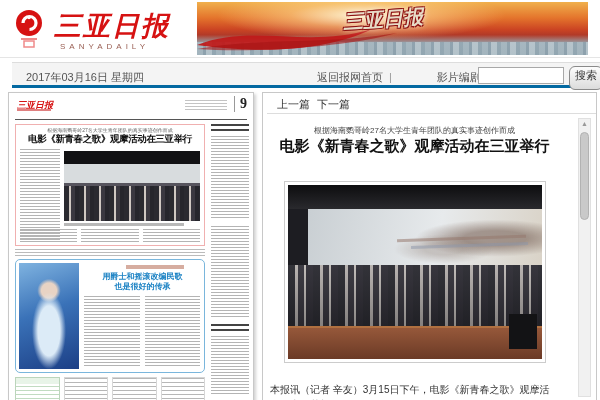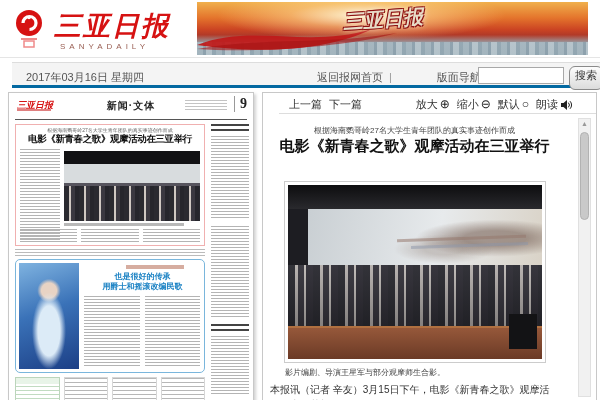--- a/index.html
+++ b/index.html
@@ -102,21 +102,21 @@
       linear-gradient(#dff0df 0 6px, rgba(0,0,0,0) 6px),
       repeating-linear-gradient(#a8cca8 0 1px,transparent 1px 4px); }
 
   .t-rightcol { position:absolute; left:202px; top:31px; width:38px; height:272px; }
   .t-rc-head { height:9px; background:repeating-linear-gradient(#444 0 2px,transparent 2px 5px); margin-bottom:3px; }
   .t-rc-lines { background:repeating-linear-gradient(#777 0 1px,transparent 1px 3px); opacity:.55; margin-bottom:6px; }
 
   
   .reader { position:absolute; left:262px; top:92px; width:335px; height:309px; background:#fff;
             border:1px solid #c8c8c8; }
-  .r-toolbar { position:absolute; left:16px; top:0; right:0; height:21px; border-bottom:1px solid #ddd; }
+  .r-toolbar { position:absolute; left:4px; top:0; right:0; height:21px; border-bottom:1px solid #ddd; }
   .r-btn { position:absolute; top:4px; font-size:11px; color:#333; cursor:pointer; }
   .r-prev { left:10px; } .r-next { left:50px; }
   .r-tools { position:absolute; right:24px; top:4px; display:flex; gap:7px; font-size:11px; color:#333; }
   .r-tool { display:flex; align-items:center; gap:2px; cursor:pointer; }
   .r-tool .glyph { font-size:12px; color:#222; line-height:11px; }
 
   .r-scroll { position:absolute; right:5px; top:25px; bottom:3px; width:13px; background:#f1f1f1;
               border:1px solid #e0e0e0; }
   .r-scroll-up { position:absolute; left:0; right:0; top:1px; text-align:center; font-size:7px; color:#999; cursor:pointer; }
   .r-thumb { position:absolute; left:1px; right:1px; top:13px; height:88px; background:#c9c9c9;
@@ -177,30 +177,29 @@
         <path d="M0,26 C55,4 110,30 175,10 C135,30 70,36 0,26 Z" fill="#c01818" opacity="0.92"></path>
         <path d="M0,30 C70,18 130,26 200,14 C150,28 60,34 0,30 Z" fill="#a51212" opacity="0.6"></path>
       </svg>
       <span class="banner-brand">三亚日报</span>
     </div>
   </div>
 
   <div class="topbar">
     <span class="topbar-date">2017年03月16日 星期四</span>
     <span class="topbar-links">
-      <a>返回报网首页</a><span class="topbar-sep">|</span><a>版面导航</a>
+      <a>返回报网首页</a><span class="topbar-sep">|</span><a>影片编剧</a>
     </span>
     <input class="search-input" type="text" value="" style="">
     <div class="search-btn">搜索</div>
   </div>
 
   <div class="thumb">
     <span class="t-masthead-logo">三亚日报</span>
     <div class="t-masthead-sub"></div>
-    <div class="t-section">新闻·文体</div>
     <div class="t-pageinfo"></div>
     <div class="t-pagenum">9</div>
     <div class="t-rule"></div>
 
     <div class="t-main">
       <div class="t-kicker">根据海南鹦哥岭27名大学生青年团队的真实事迹创作而成</div>
       <div class="t-headline">电影《新青春之歌》观摩活动在三亚举行</div>
       <div class="t-col-left"></div>
       <div class="t-photo"></div>
       <div class="t-caption"></div>
@@ -210,22 +209,22 @@
         <div></div>
       </div>
     </div>
 
     <div class="t-gap-lines"></div>
 
     <div class="t-second">
       <div class="t-woman"></div>
       <div class="t-tag"></div>
       <div class="t-headline2">
+        <div>用爵士和摇滚改编民歌</div>
         <div>也是很好的传承</div>
-        <div>用爵士和摇滚改编民歌</div>
       </div>
       <div class="t-cols2">
         <div></div>
         <div></div>
       </div>
     </div>
 
     <div class="t-bottom">
       <div class="t-box green"></div>
       <div class="t-box"></div>
@@ -239,42 +238,20 @@
       <div class="t-rc-lines" style="height:92px"></div>
       <div class="t-rc-head"></div>
       <div class="t-rc-lines" style="height:60px"></div>
     </div>
   </div>
 
   <div class="reader">
     <div class="r-toolbar">
       <span class="r-btn r-prev">上一篇</span>
       <span class="r-btn r-next">下一篇</span>
-      <span class="r-tools">
-        <span class="r-tool">
-          <span>放大</span>
-          <span class="glyph">⊕</span>
-        </span>
-        <span class="r-tool">
-          <span>缩小</span>
-          <span class="glyph">⊖</span>
-        </span>
-        <span class="r-tool">
-          <span>默认</span>
-          <span class="glyph">○</span>
-        </span>
-        <span class="r-tool">
-          <span>朗读</span>
-          <svg width="12" height="12" viewBox="0 0 12 12">
-            <path d="M1 4h2.5L7 1v10L3.5 8H1z" fill="#222"></path>
-            <path d="M8.3 3.6a3.4 3.4 0 0 1 0 4.8" stroke="#222" stroke-width="1" fill="none"></path>
-            <path d="M10 2.2a5.4 5.4 0 0 1 0 7.6" stroke="#222" stroke-width="1" fill="none"></path>
-          </svg>
-        </span>
-      </span>
     </div>
 
     <div class="r-scroll">
       <div class="r-scroll-up">▲</div>
       <div class="r-thumb"></div>
     </div>
 
     <div class="r-kicker">根据海南鹦哥岭27名大学生青年团队的真实事迹创作而成</div>
     <div class="r-title">电影《新青春之歌》观摩活动在三亚举行</div>
 
@@ -285,17 +262,16 @@
         <div class="ph-screen">
           <div class="ph-screen-text1"></div>
           <div class="ph-screen-text2"></div>
         </div>
         <div class="ph-people"></div>
         <div class="ph-stage"></div>
         <div class="ph-speaker-box"></div>
       </div>
     </div>
 
-    <div class="r-caption">影片编剧、导演王星军与部分观摩师生合影。</div>
     <div class="r-body">本报讯（记者 辛友）3月15日下午，电影《新青春之歌》观摩活动暨青春梦想师</div>
   </div>
 
 </div>
 
 </body></html>

